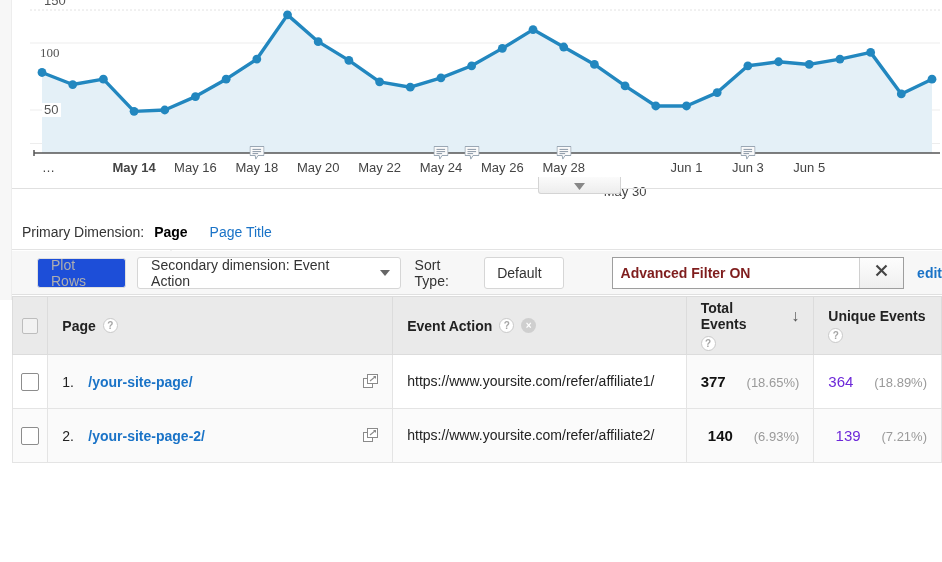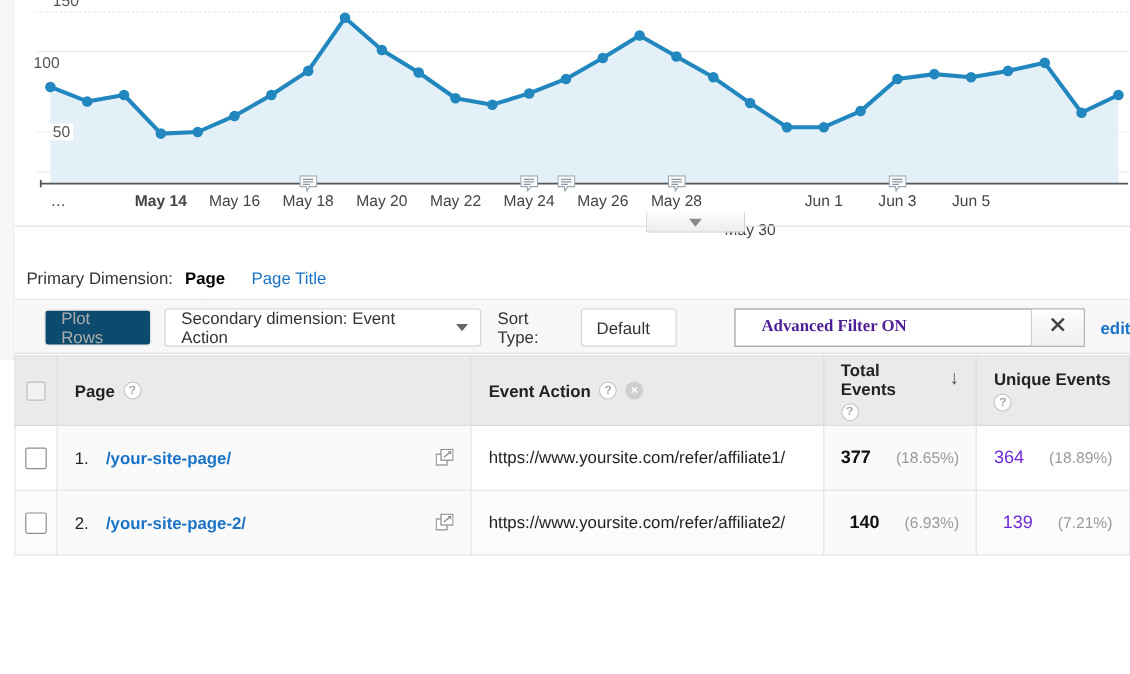--- a/index.html
+++ b/index.html
@@ -67,21 +67,21 @@
   }
 
   
   .toolbar {
     position:absolute; left:12px; top:251px; width:930px; height:44px;
     background:#f7f7f7; border-bottom:1px solid #e0e0e0;
     display:flex; align-items:center; padding-left:25px;
   }
   .btn-plot {
     height:30px; padding:0 13px; display:flex; align-items:center;
-    border:1px solid #e0e0e0; background:#0c4a6e; border-radius:3px;
+    border:1px solid #e0e0e0; background:#1d4ed8; border-radius:3px;
     color:#aeaeae; font-size:14px; cursor:default;
   }
   .dd {
     height:32px; margin-left:11px; padding:0 10px 0 13px;
     display:flex; align-items:center; gap:16px;
     border:1px solid #d6d6d6; background:#fff; border-radius:3px;
     color:#333; font-size:14px; cursor:pointer;
   }
   .dd .tri { width:0;height:0;border-left:5px solid transparent;border-right:5px solid transparent;border-top:6px solid #666; }
   .sorttype-lbl { margin-left:14px; font-size:14px; color:#333; }
@@ -90,21 +90,21 @@
     display:flex; align-items:center; gap:12px;
     border:1px solid #d6d6d6; background:#fff; border-radius:3px;
     color:#333; font-size:14px; cursor:pointer;
   }
   .filterbox {
     margin-left:48px; height:32px; width:302px;
     border:1px solid #9e9e9e; background:#fff;
     display:flex; align-items:center;
   }
   .filterbox .fval {
-    flex:1; padding-left:22px; font-size:14px; font-weight:bold; color:#4c1d95;font-family:Liberation Serif, serif;
+    flex:1; padding-left:8px; font-size:14px; font-weight:bold; color:#7f1d1d;
   }
   .filterbox .fx {
     width:44px; height:30px; border-left:1px solid #d0d0d0;
     background:linear-gradient(#fdfdfd,#efefef);
     display:flex; align-items:center; justify-content:center; cursor:pointer;
   }
   .edit-link { margin-left:13px; color:#1a73c7; font-size:14px; font-weight:bold; cursor:pointer; }
 
   
   .tbl { position:absolute; left:12px; top:296px; width:930px; border-collapse:collapse; }
@@ -207,21 +207,21 @@
         <circle cx="797.2413793103449" cy="64.44" r="4.4" fill="#2287bf"></circle>
         <circle cx="827.9310344827586" cy="59.08" r="4.4" fill="#2287bf"></circle>
         <circle cx="858.6206896551724" cy="52.38" r="4.4" fill="#2287bf"></circle>
         <circle cx="889.3103448275862" cy="93.92" r="4.4" fill="#2287bf"></circle>
         <circle cx="920" cy="79.18" r="4.4" fill="#2287bf"></circle>
         <line x1="22" y1="153" x2="928" y2="153" stroke="#555" stroke-width="1.5"></line>
         <line x1="22" y1="150" x2="22" y2="156" stroke="#555" stroke-width="1.5"></line>
       </svg>
 
     <div class="y-label" id="ylab-150" style="left:30px; top:-6px;">150</div>
-    <div class="y-label" id="ylab-100" style="left:14px; top:46px;">100</div>
+    <div class="y-label" id="ylab-100" style="left:26px; top:46px;font-family:Liberation Serif, serif;">100</div>
     <div class="y-label" id="ylab-50" style="left:30px; top:103px;">50</div>
 
     <div id="xlabels">
         <div class="x-label" style="left: 122.069px; font-weight: bold;">May 14</div>
         <div class="x-label" style="left: 183.448px;">May 16</div>
         <div class="x-label" style="left: 244.828px;">May 18</div>
         <div class="x-label" style="left: 306.207px;">May 20</div>
         <div class="x-label" style="left: 367.586px;">May 22</div>
         <div class="x-label" style="left: 428.966px;">May 24</div>
         <div class="x-label" style="left: 490.345px;">May 26</div>

